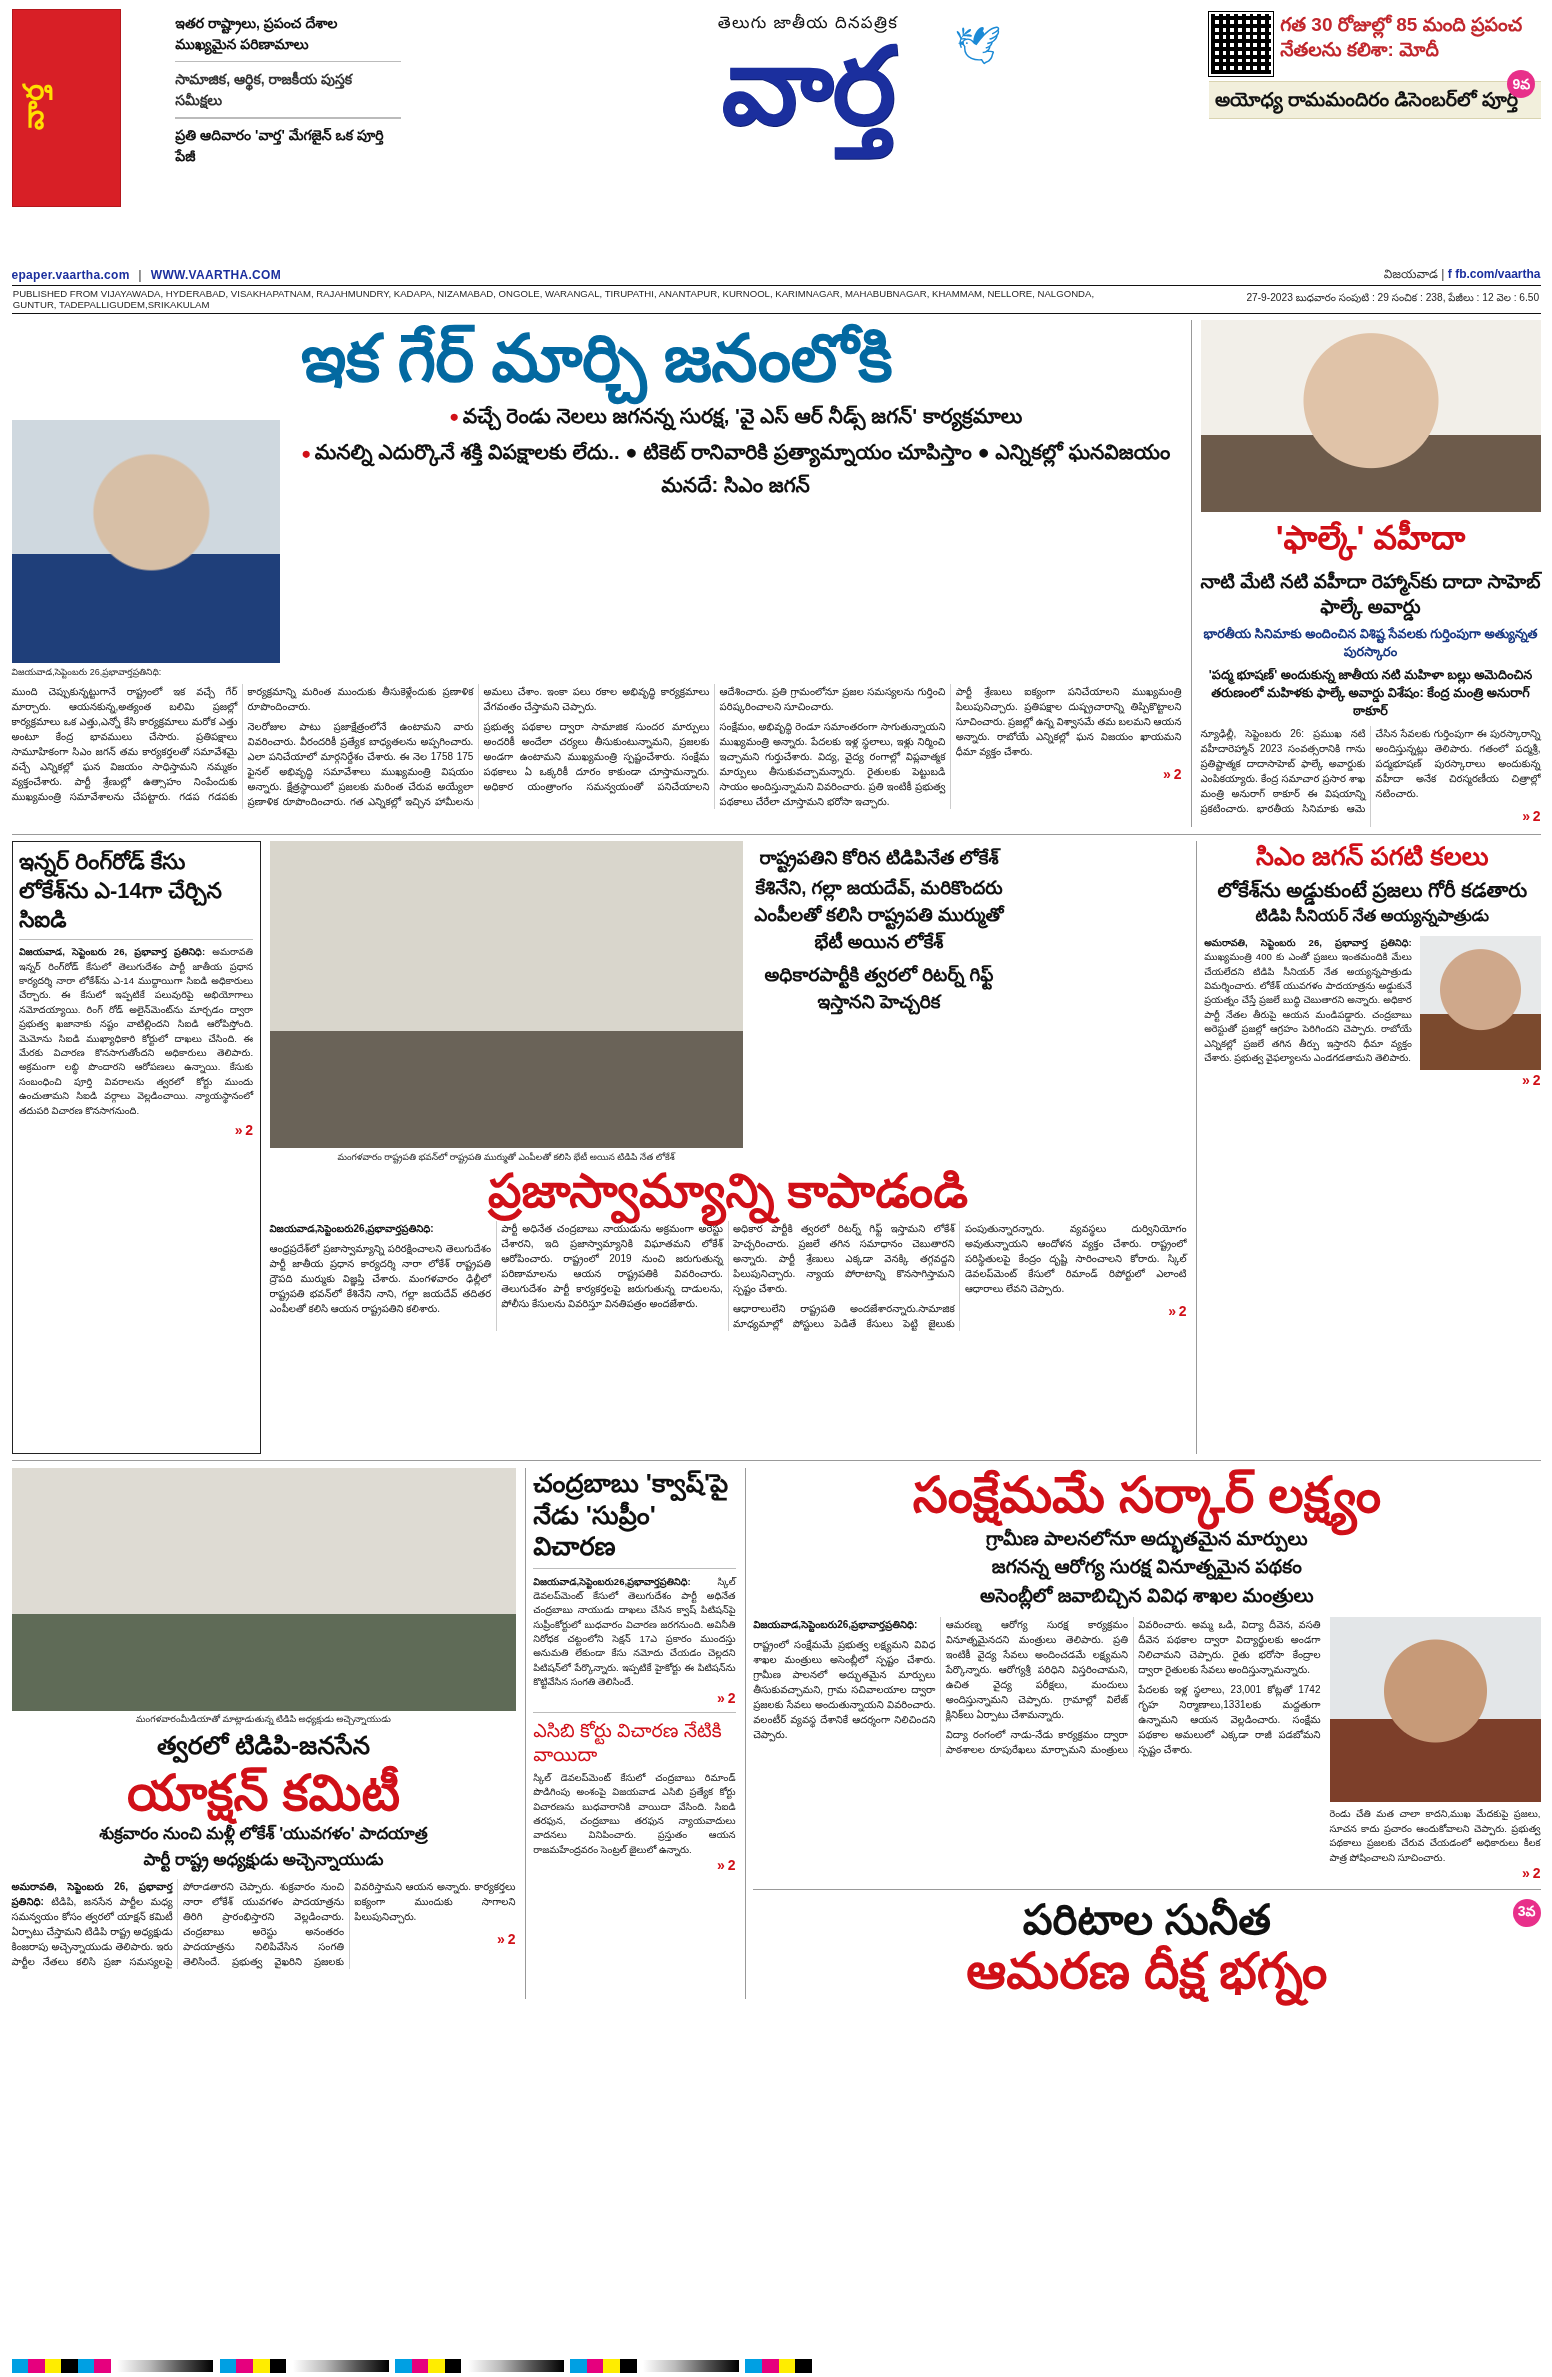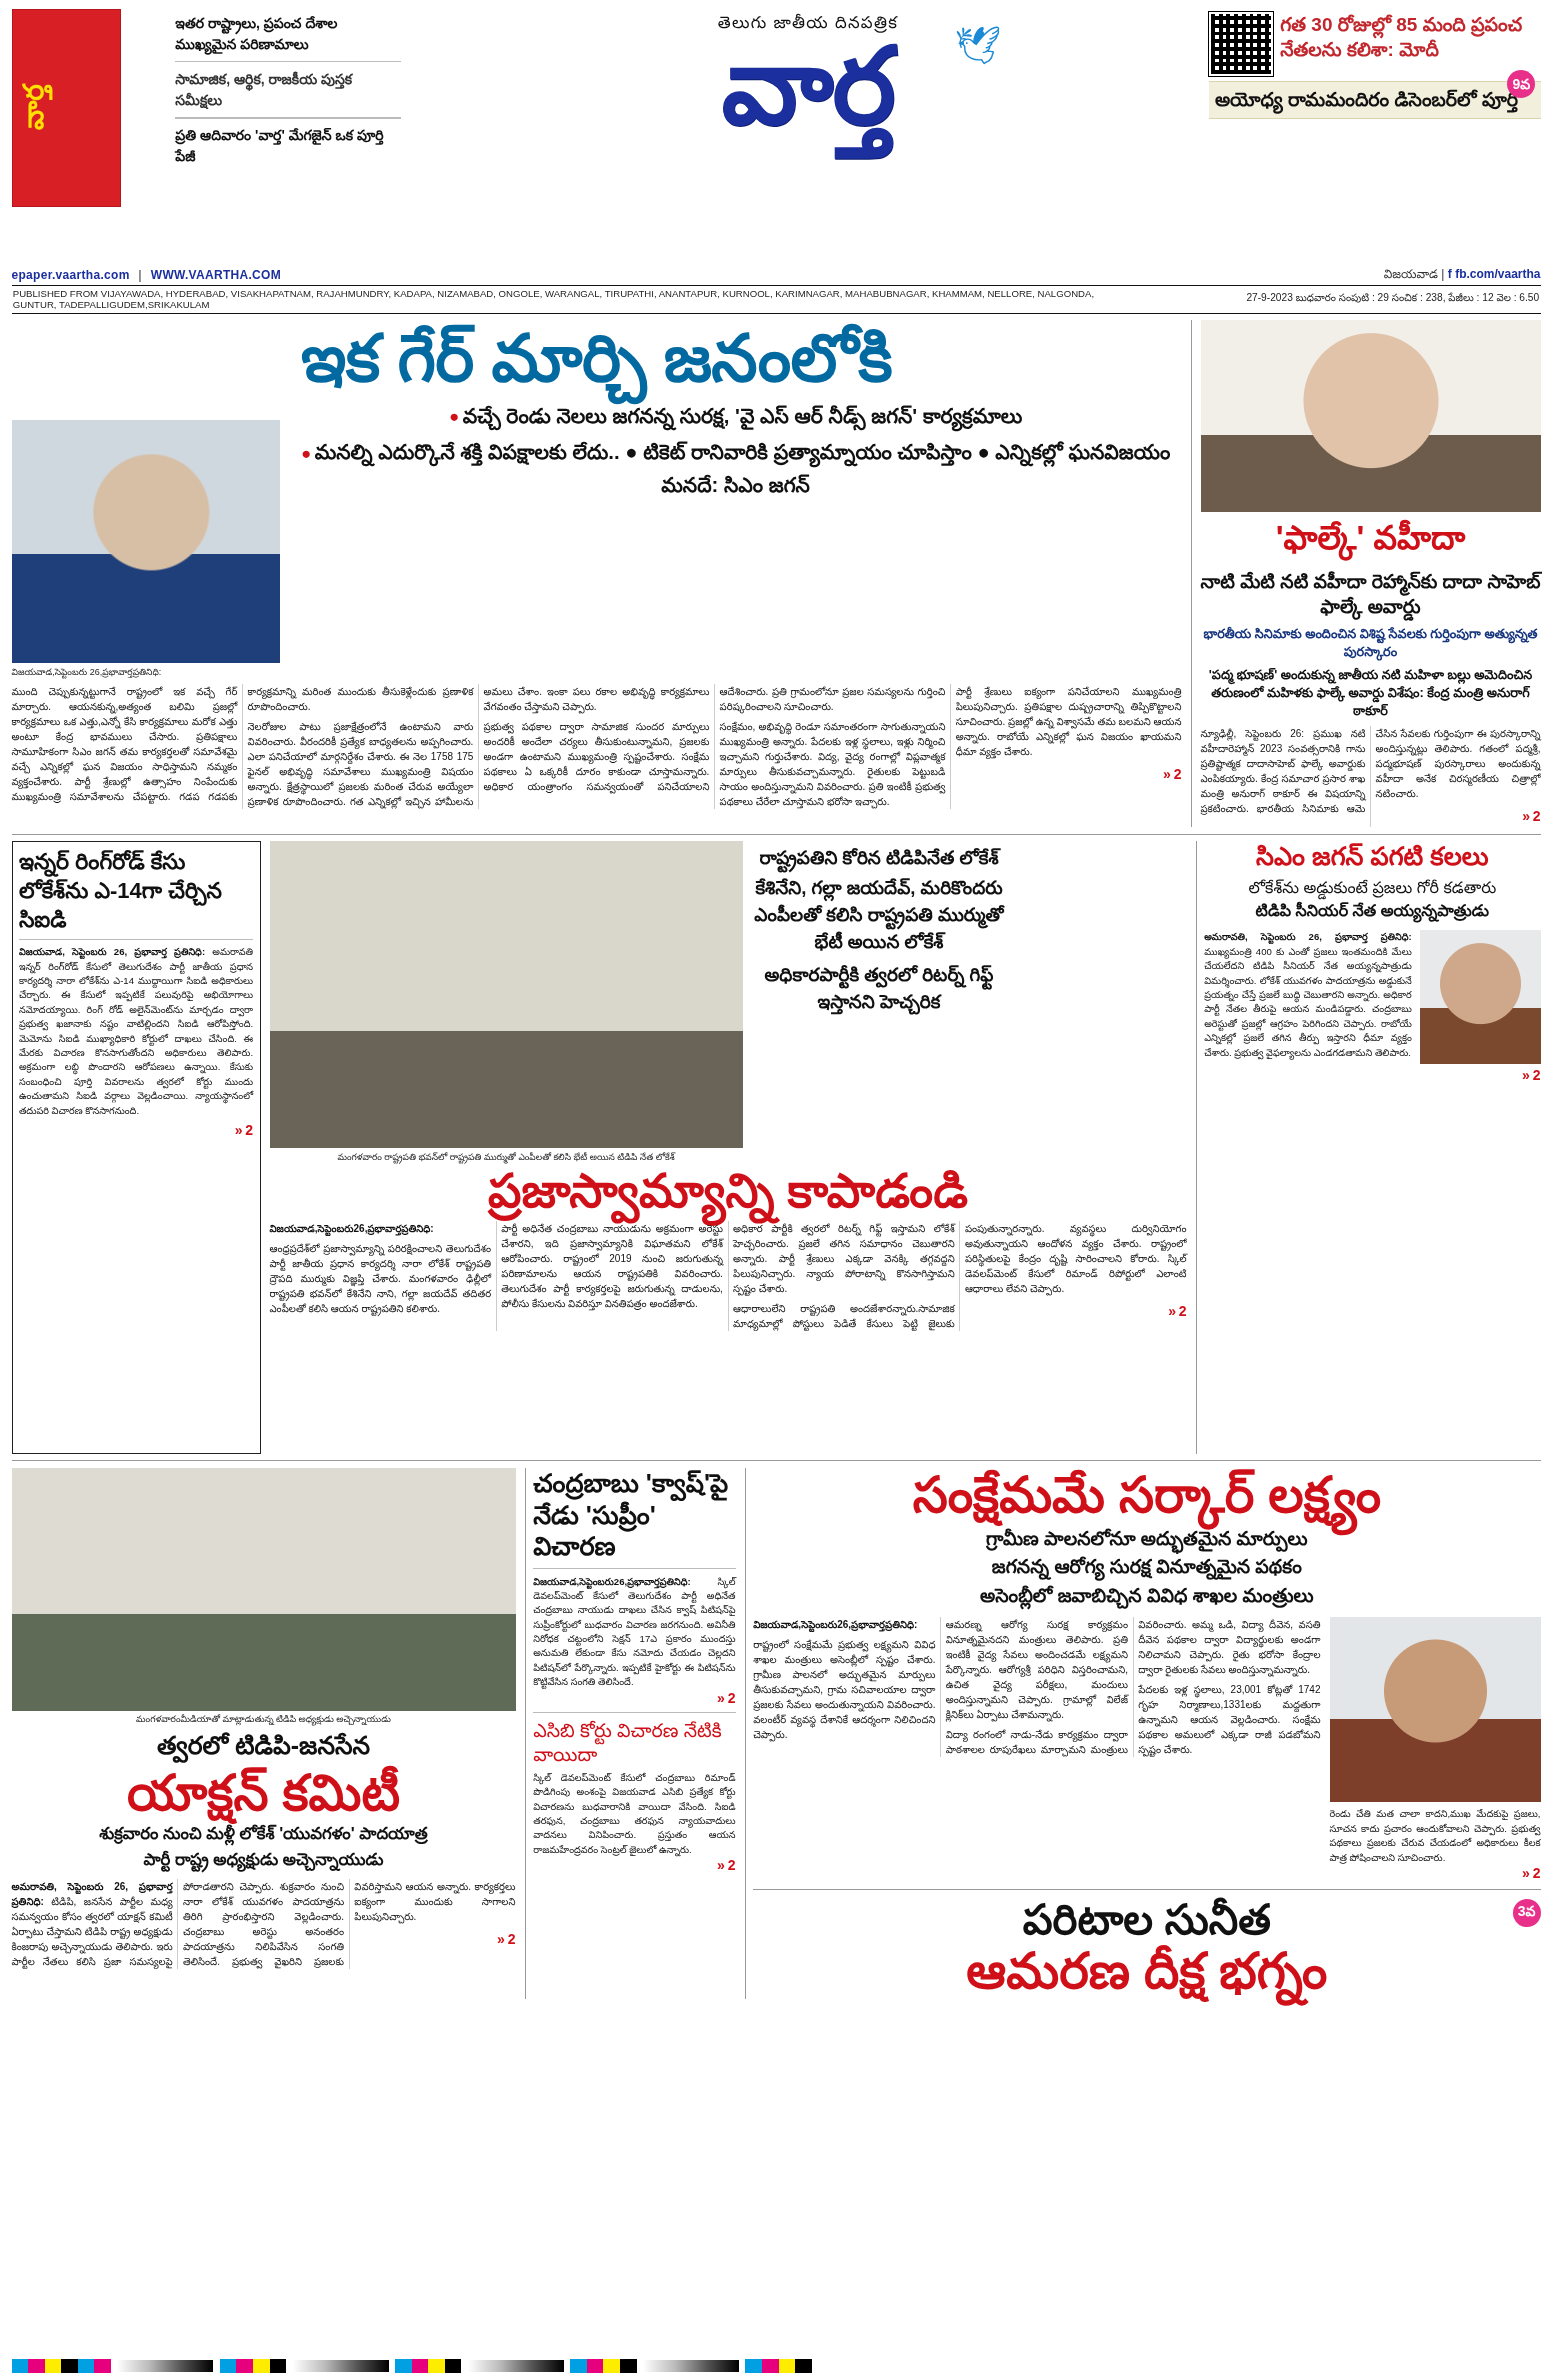--- a/index.html
+++ b/index.html
@@ -246,21 +246,21 @@
         <p>ఆంధ్రప్రదేశ్‌లో ప్రజాస్వామ్యాన్ని పరిరక్షించాలని తెలుగుదేశం పార్టీ జాతీయ ప్రధాన కార్యదర్శి నారా లోకేశ్ రాష్ట్రపతి ద్రౌపది ముర్ముకు విజ్ఞప్తి చేశారు. మంగళవారం ఢిల్లీలో రాష్ట్రపతి భవన్‌లో కేశినేని నాని, గల్లా జయదేవ్ తదితర ఎంపీలతో కలిసి ఆయన రాష్ట్రపతిని కలిశారు.</p>
         <p>పార్టీ అధినేత చంద్రబాబు నాయుడును అక్రమంగా అరెస్టు చేశారని, ఇది ప్రజాస్వామ్యానికి విఘాతమని లోకేశ్ ఆరోపించారు. రాష్ట్రంలో 2019 నుంచి జరుగుతున్న పరిణామాలను ఆయన రాష్ట్రపతికి వివరించారు. తెలుగుదేశం పార్టీ కార్యకర్తలపై జరుగుతున్న దాడులను, పోలీసు కేసులను వివరిస్తూ వినతిపత్రం అందజేశారు.</p>
         <p>అధికార పార్టీకి త్వరలో రిటర్న్ గిఫ్ట్ ఇస్తామని లోకేశ్ హెచ్చరించారు. ప్రజలే తగిన సమాధానం చెబుతారని అన్నారు. పార్టీ శ్రేణులు ఎక్కడా వెనక్కి తగ్గవద్దని పిలుపునిచ్చారు. న్యాయ పోరాటాన్ని కొనసాగిస్తామని స్పష్టం చేశారు.</p>
         <p>ఆధారాలులేని రాష్ట్రపతి అందజేశారన్నారు.సామాజిక మాధ్యమాల్లో పోస్టులు పెడితే కేసులు పెట్టి జైలుకు పంపుతున్నారన్నారు. వ్యవస్థలు దుర్వినియోగం అవుతున్నాయని ఆందోళన వ్యక్తం చేశారు. రాష్ట్రంలో పరిస్థితులపై కేంద్రం దృష్టి సారించాలని కోరారు. స్కిల్ డెవలప్‌మెంట్ కేసులో రిమాండ్ రిపోర్టులో ఎలాంటి ఆధారాలు లేవని చెప్పారు.</p>
         <p style="text-align:right;"><span class="arrow">»</span> <span class="arrow n">2</span></p>
       </div>
     </div>
 
     <div style="width:345px; border-left:1.3px solid #999; padding-left:7.7px;">
       <div style="font-size:25.5px; font-weight:bold; color:#d01018; text-align:center; line-height:1.2;">సిఎం జగన్ పగటి కలలు</div>
-      <div style="font-size:16px; font-weight:normal; color:#111; text-align:center; margin-top:5.1px; line-height:1.35;">లోకేశ్‌ను అడ్డుకుంటే ప్రజలు గోరీ కడతారు</div>
+      <div style="font-size:20px; font-weight:bold; color:#111; text-align:center; margin-top:5.1px; line-height:1.35;">లోకేశ్‌ను అడ్డుకుంటే ప్రజలు గోరీ కడతారు</div>
       <div style="font-size:16px; font-weight:bold; color:#111; text-align:center; margin-top:3.8px;">టిడిపి సీనియర్ నేత అయ్యన్నపాత్రుడు</div>
 
       <div style="display:flex; gap:7.7px; margin-top:6.4px;">
         <div style="flex:1; font-size:9.6px; line-height:1.5; text-align:justify;">
           <span style="font-weight:bold;">అమరావతి, సెప్టెంబరు 26, ప్రభావార్త ప్రతినిధి:</span>
           <span>ముఖ్యమంత్రి 400 కు ఎంతో ప్రజలు ఇంతమందికి మేలు చేయలేదని టిడిపి సీనియర్ నేత అయ్యన్నపాత్రుడు విమర్శించారు. లోకేశ్ యువగళం పాదయాత్రను అడ్డుకునే ప్రయత్నం చేస్తే ప్రజలే బుద్ధి చెబుతారని అన్నారు. అధికార పార్టీ నేతల తీరుపై ఆయన మండిపడ్డారు. చంద్రబాబు అరెస్టుతో ప్రజల్లో ఆగ్రహం పెరిగిందని చెప్పారు. రాబోయే ఎన్నికల్లో ప్రజలే తగిన తీర్పు ఇస్తారని ధీమా వ్యక్తం చేశారు. ప్రభుత్వ వైఫల్యాలను ఎండగడతామని తెలిపారు.</span>
         </div>
         <div style="width:121px;">
           <div class="photo" style="height:134px;background:linear-gradient(180deg,#dfe4e8,#8e9aa4);">
             <div class="ph-inner" style="background:radial-gradient(circle at 50% 40%, #cfa88b 0 40px, rgba(0,0,0,0) 41px), linear-gradient(180deg,#e7e9ea 0 58%, #7b4a2e 58% 100%);"></div>

